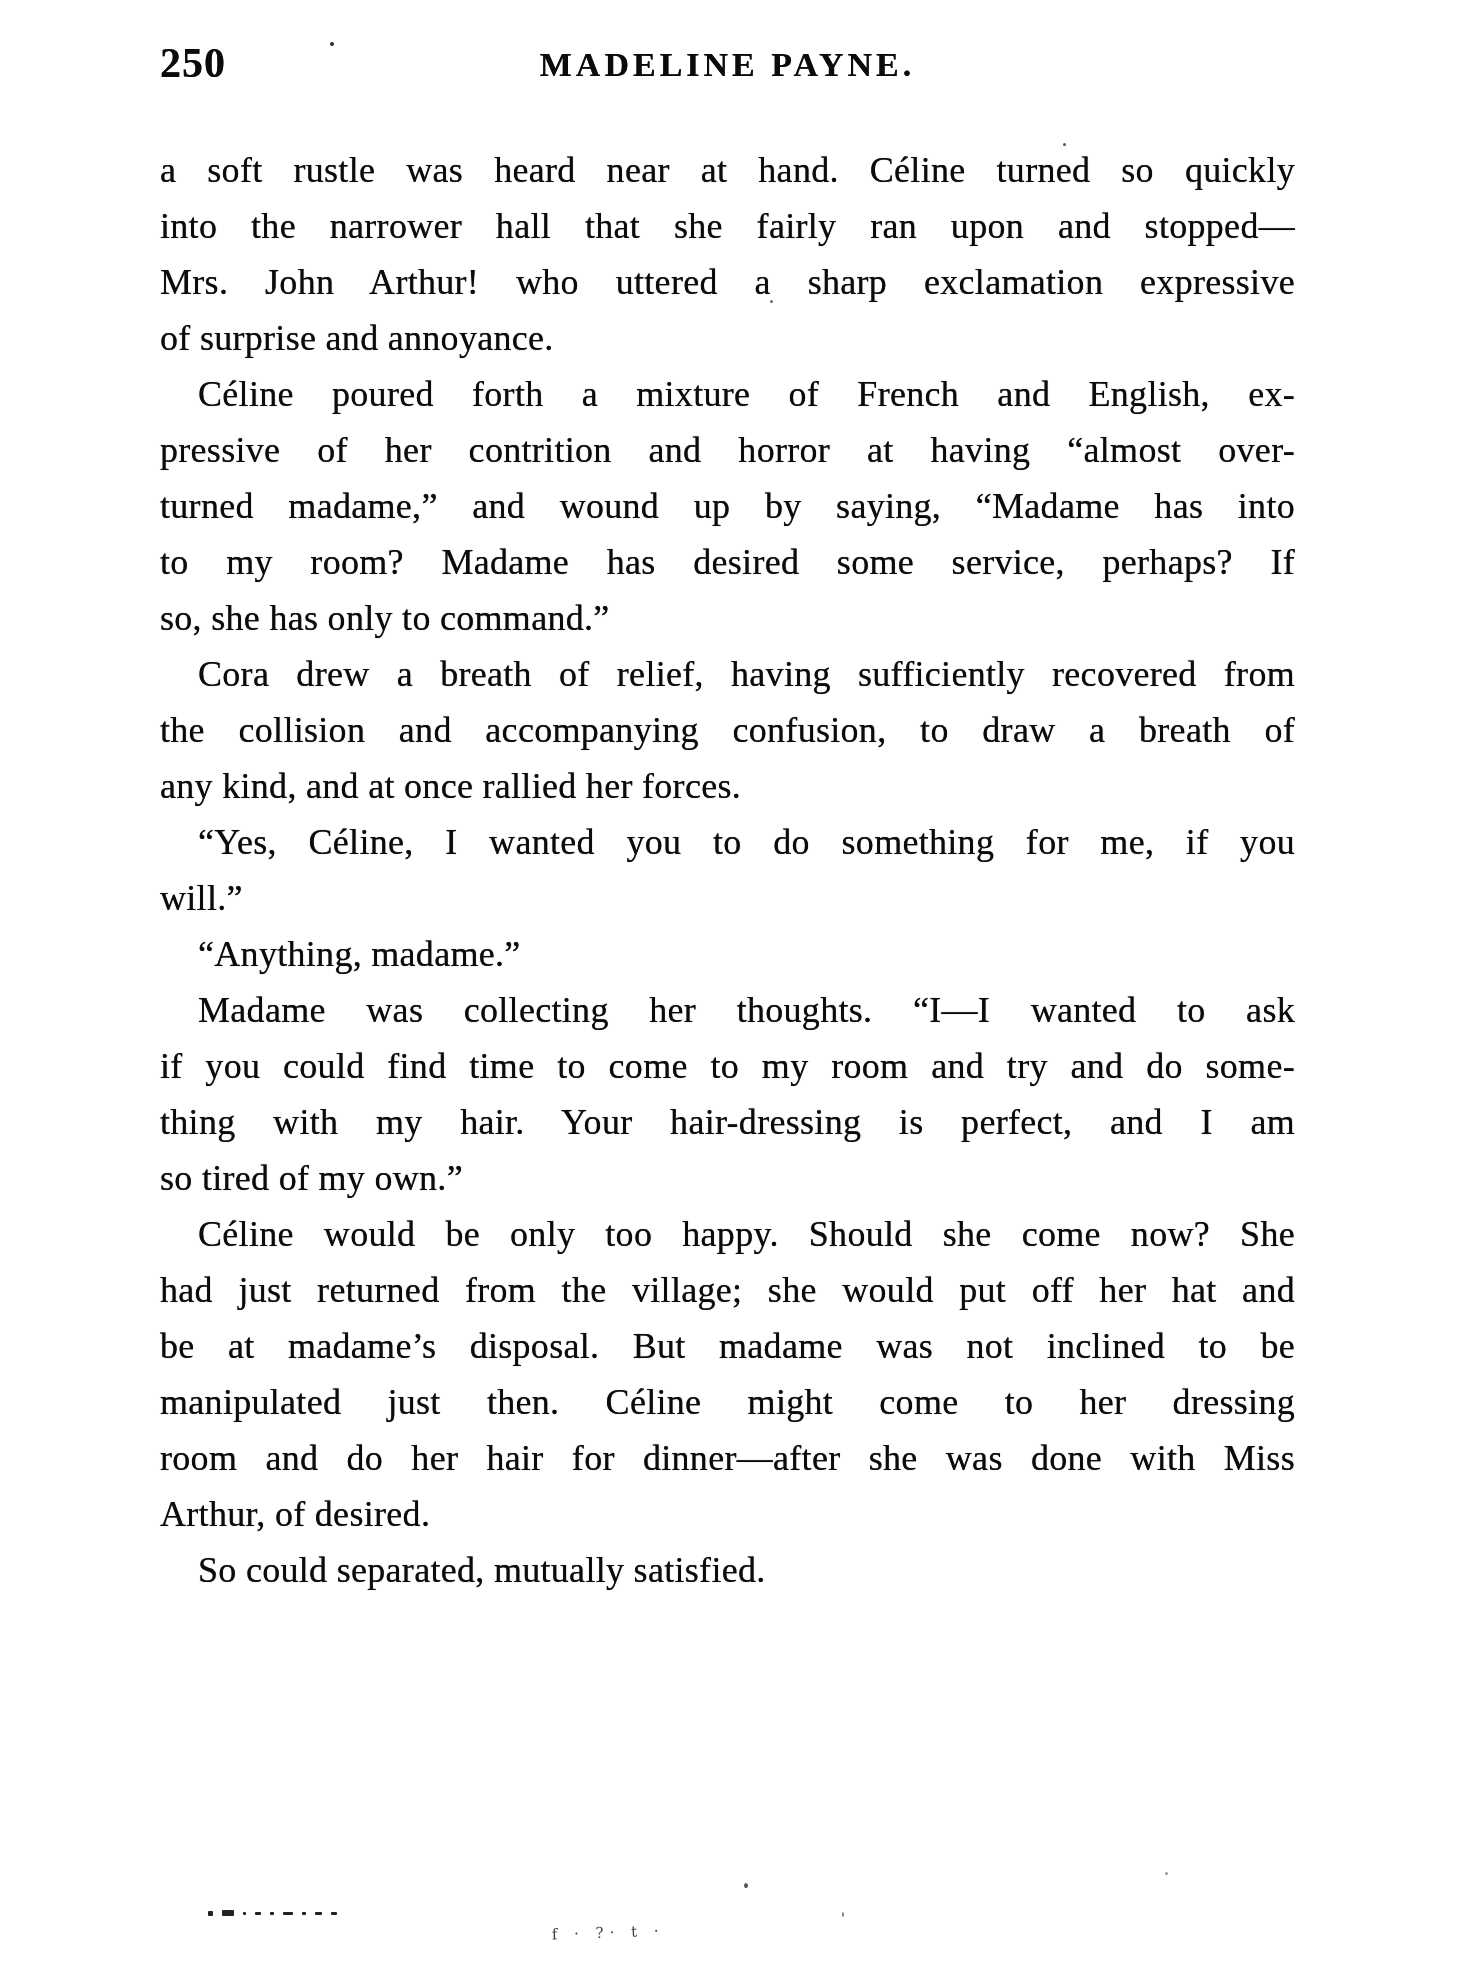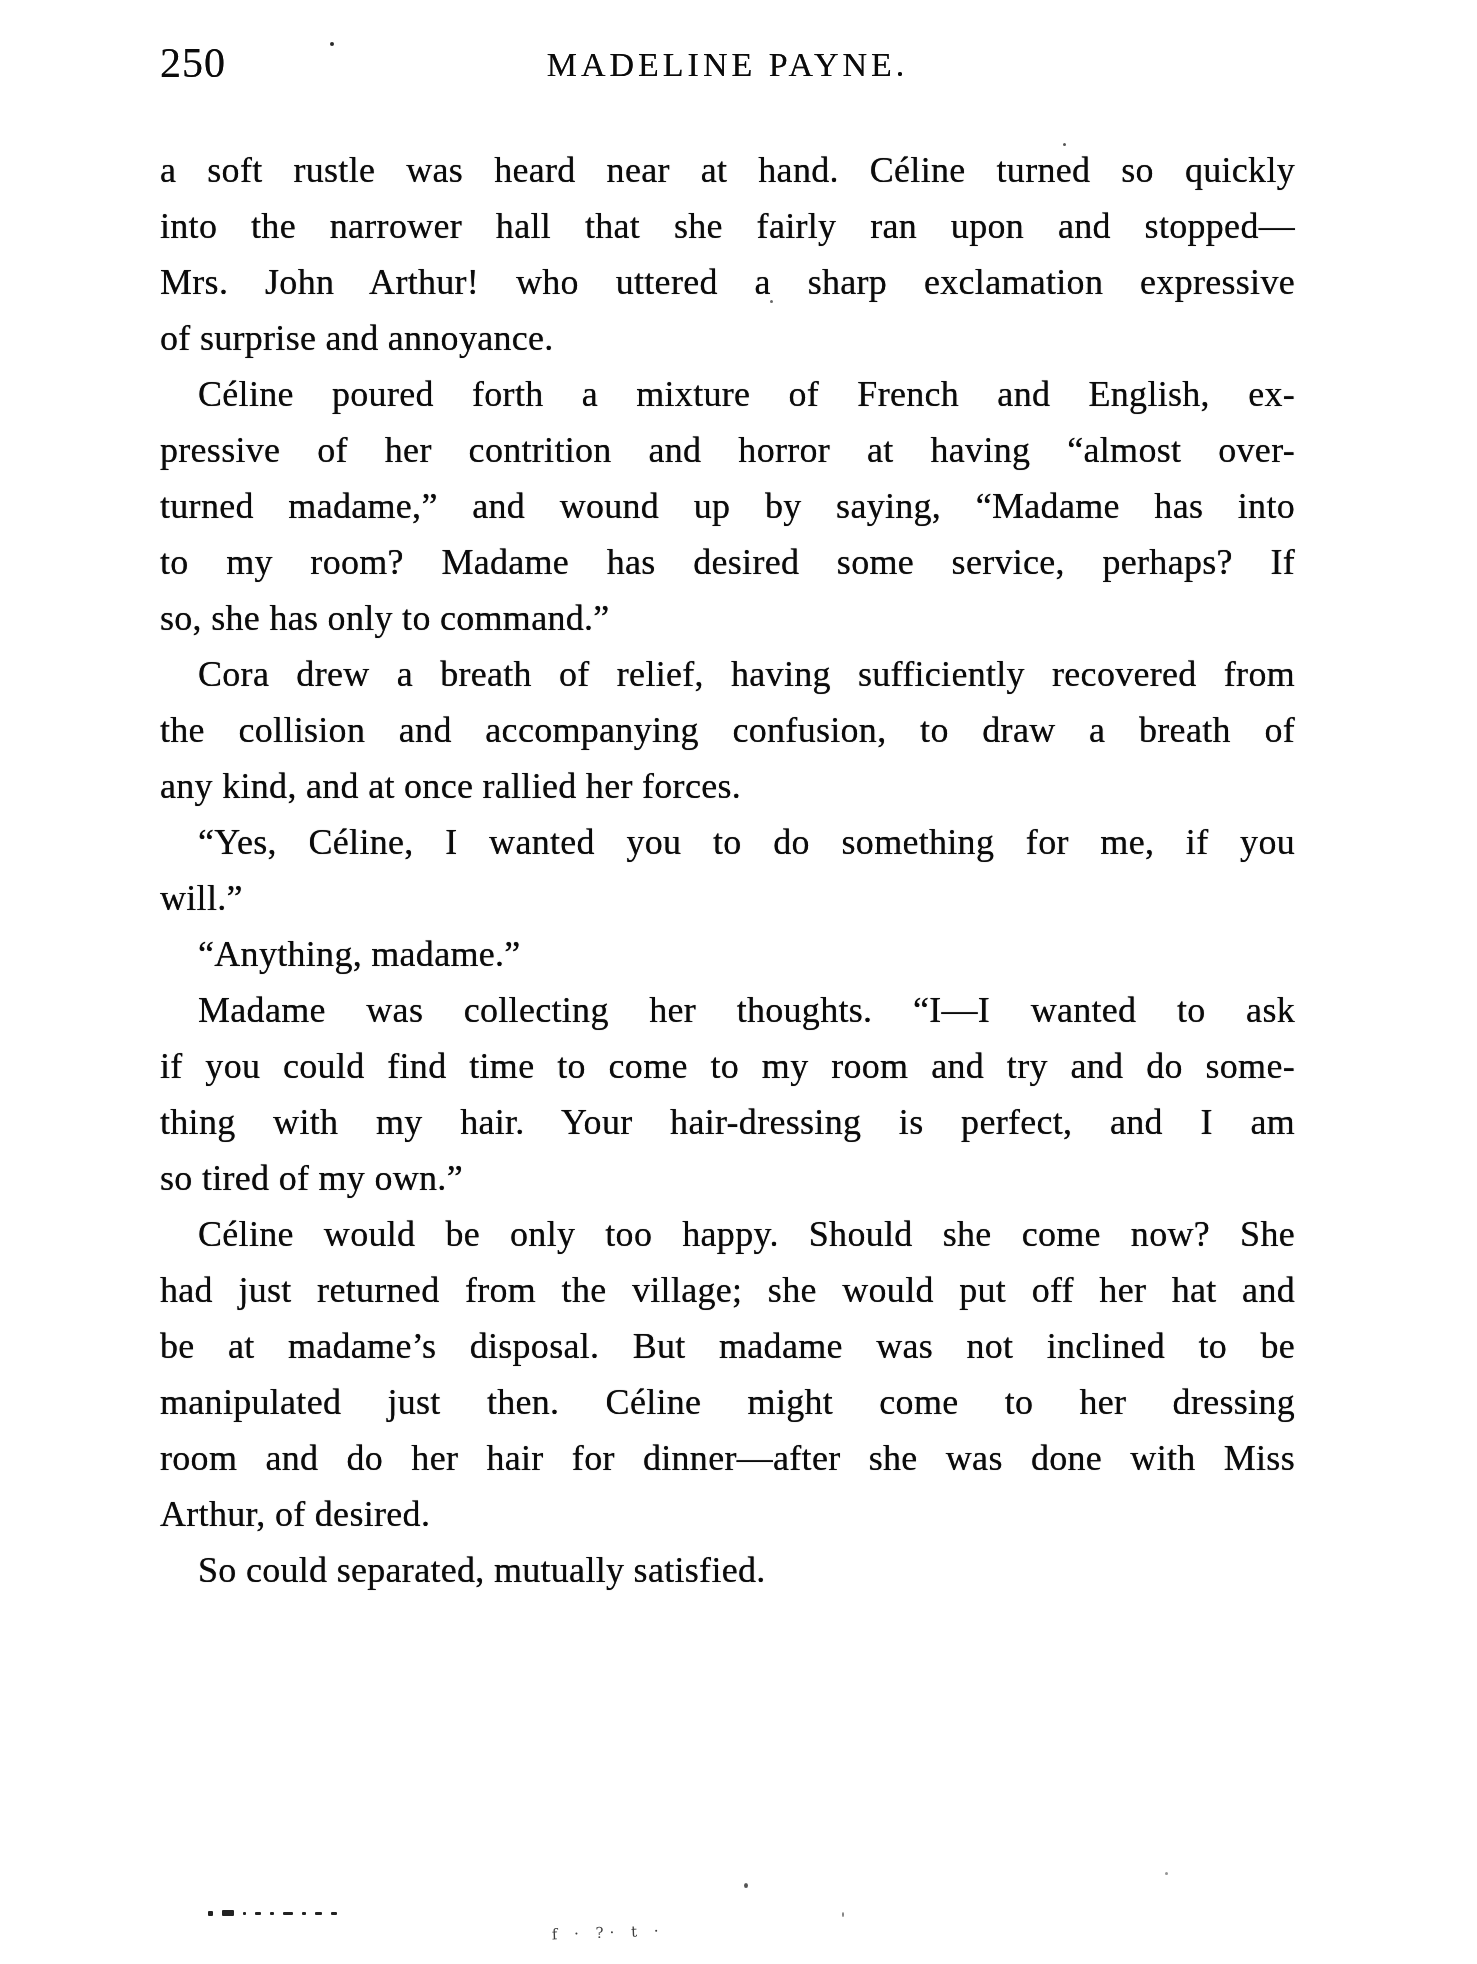--- a/index.html
+++ b/index.html
@@ -22,32 +22,32 @@
     width: 1135px;
     height: 90px;
   }
   .page-number {
     position: absolute;
     left: 0;
     top: 42px;
     font-size: 42px;
     line-height: 1;
     letter-spacing: 1px;
-    font-weight: 400;
+    font-weight: 700;
     text-shadow: 0 0 0.6px rgba(0,0,0,0.75);
   }
   .header-title {
     position: absolute;
     left: 0;
     right: 0;
     top: 48px;
     text-align: center;
     font-size: 34px;
     line-height: 1;
-    font-weight: 400;
+    font-weight: 700;
     letter-spacing: 4px;
     text-shadow: 0 0 0.5px rgba(0,0,0,0.7);
   }
 
   
   .page-body {
     position: absolute;
     top: 142px;
     left: 160px;
     width: 1135px;

